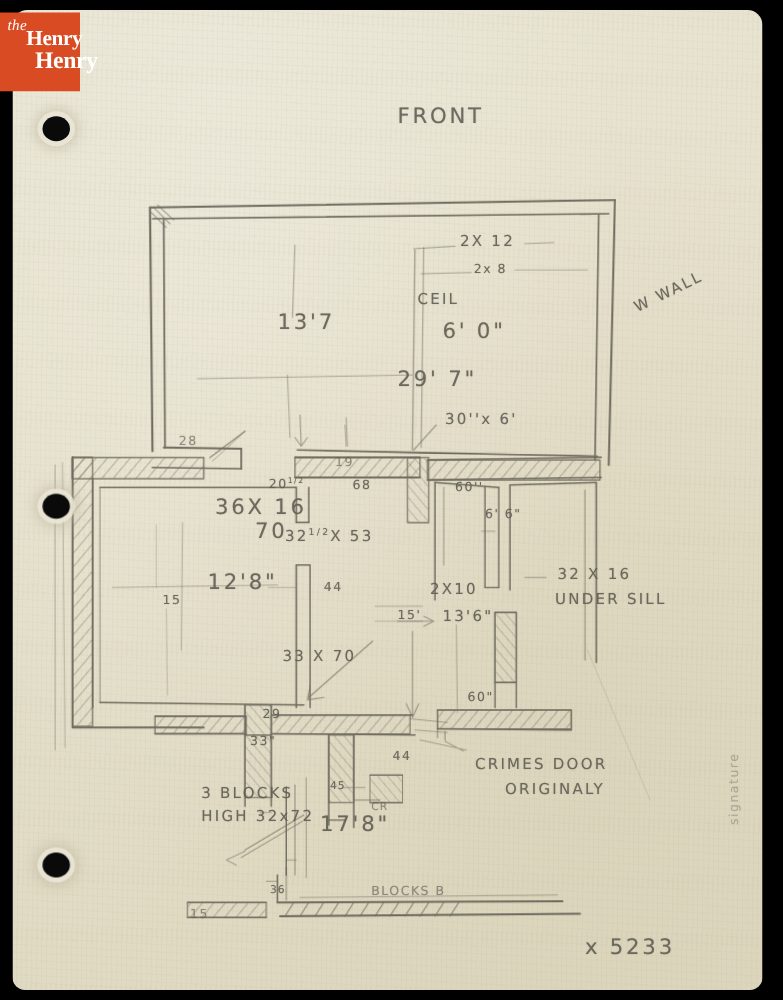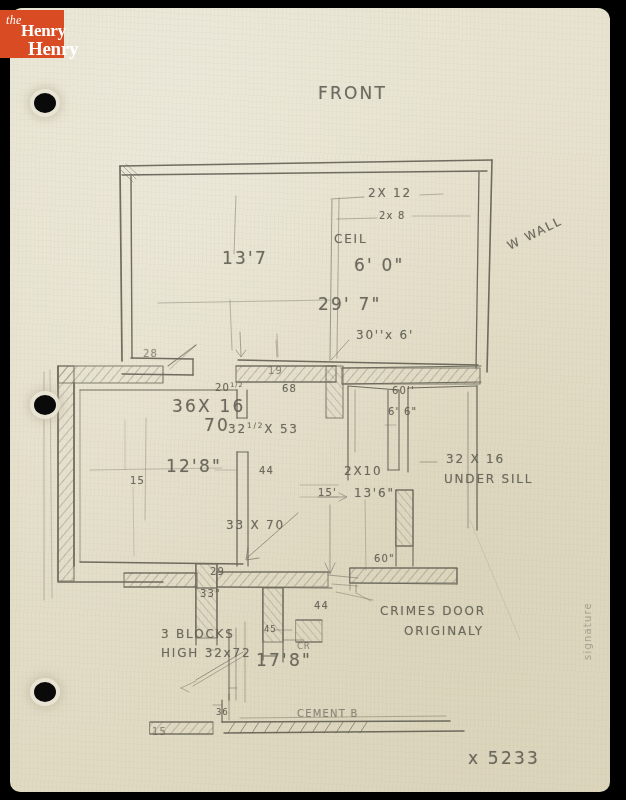--- a/index.html
+++ b/index.html
@@ -20,21 +20,21 @@
   #paper:after{ 
     content:"";position:absolute;inset:0;border-radius:12px;
     background-image:
       repeating-linear-gradient(91deg, rgba(150,140,110,.045) 0 1px, rgba(0,0,0,0) 1px 4px),
       repeating-linear-gradient(3deg, rgba(150,140,110,.035) 0 1px, rgba(0,0,0,0) 1px 6px);
     pointer-events:none;
   }
 
   
   #logo{
-    position:absolute;left:0px;top:10px;width:64px;height:48px;background:#d94b22;
+    position:absolute;left:0px;top:10px;width:64px;height:63px;background:#d94b22;
     color:#fff;z-index:40;
   }
   #logo .l1{position:absolute;left:6px;top:3px;font-size:12px;font-style:italic;
     font-family:"Liberation Serif",serif;letter-spacing:.3px;}
   #logo .l2{position:absolute;left:21px;top:11px;font-size:17px;font-weight:bold;
     font-family:"Liberation Serif",serif;letter-spacing:-.3px;}
   #logo .l3{position:absolute;left:28px;top:28px;font-size:19px;font-weight:bold;
     font-family:"Liberation Serif",serif;letter-spacing:-.3px;}
 
   
@@ -252,21 +252,21 @@
     <div class="lbl sm" style="left:379px;top:210px;">2x 8</div>
     <div class="lbl med" style="left:334px;top:232px;">CEIL</div>
     <div class="lbl big" style="left:354px;top:255px;">6' 0"</div>
     <div class="lbl big" style="left:318px;top:294px;">29' 7"</div>
     <div class="lbl med" style="left:356px;top:328px;">30''x 6'</div>
     <div class="lbl sm faint" style="left:143px;top:348px;">28</div>
 
     <div class="lbl sm" style="left:215px;top:381px;"><span>20</span><span class="sup">1/2</span></div>
     <div class="lbl sm faint" style="left:268px;top:365px;">19</div>
     <div class="lbl sm" style="left:282px;top:383px;">68</div>
-    <div class="lbl sm" style="left:364px;top:385px;margin-left:28px;">60''</div>
+    <div class="lbl sm" style="left:364px;top:385px;">60''</div>
     <div class="lbl big" style="left:172px;top:396px;">36X 16</div>
     <div class="lbl big" style="left:204px;top:415px;">70</div>
     <div class="lbl med" style="left:228px;top:421px;"><span>32</span><span class="sup">1/2</span><span>X 53</span></div>
     <div class="lbl sm" style="left:388px;top:406px;">6' 6"</div>
     <div class="lbl big" style="left:166px;top:456px;">12'8"</div>
     <div class="lbl sm" style="left:130px;top:475px;">15</div>
     <div class="lbl sm" style="left:259px;top:465px;">44</div>
     <div class="lbl sm" style="left:306px;top:487px;margin-left:12px;">15'</div>
     <div class="lbl med" style="left:344px;top:464px;">2X10</div>
     <div class="lbl med" style="left:354px;top:486px;">13'6"</div>
@@ -277,21 +277,21 @@
     <div class="lbl sm" style="left:210px;top:566px;">29</div>
     <div class="lbl sm" style="left:200px;top:588px;">33"</div>
     <div class="lbl sm" style="left:314px;top:600px;">44</div>
     <div class="lbl xs" style="left:264px;top:624px;">45</div>
     <div class="lbl xs faint" style="left:297px;top:641px;">CR</div>
     <div class="lbl sm" style="left:374px;top:553px;">60"</div>
     <div class="lbl med" style="left:161px;top:627px;">3 BLOCKS</div>
     <div class="lbl med" style="left:161px;top:646px;">HIGH 32x72</div>
     <div class="lbl big" style="left:256px;top:650px;">17'8"</div>
     <div class="lbl xs" style="left:216px;top:707px;">36</div>
-    <div class="lbl sm faint" style="left:297px;top:708px;">CEMENT B</div>
+    <div class="lbl sm faint" style="left:297px;top:708px;">BLOCKS B</div>
     <div class="lbl sm faint" style="left:152px;top:726px;">15</div>
 
     <div class="lbl med" style="left:380px;top:604px;">CRIMES DOOR</div>
     <div class="lbl med" style="left:404px;top:624px;">ORIGINALY</div>
 
     <div class="lbl sm faint vert" style="left:582px;top:660px;opacity:.38;">signature</div>
 
     <div class="lbl big" style="left:468px;top:748px;">x 5233</div>
   </div>
 

